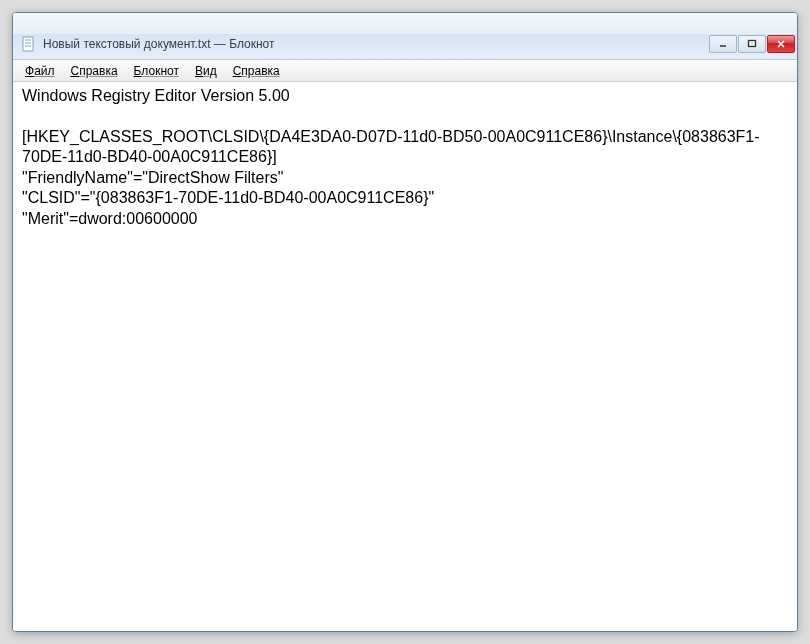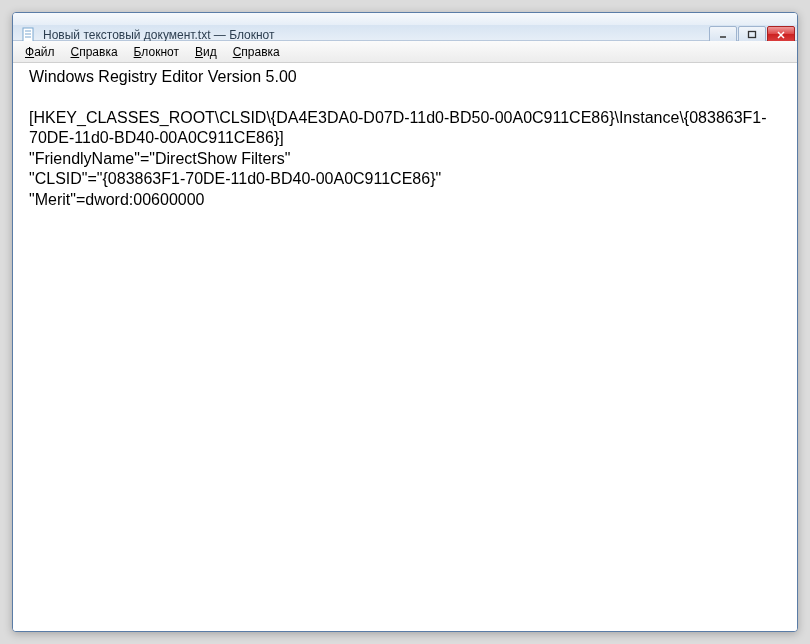--- a/index.html
+++ b/index.html
@@ -13,21 +13,21 @@
 .window {
   width: 100%; height: 100%;
   background: #fff;
   border: 1px solid #5a7ca6;
   border-radius: 4px;
   box-shadow: 0 2px 8px rgba(0,0,0,.25);
   display: flex; flex-direction: column;
   overflow: hidden;
 }
 .titlebar {
-  height: 28px;
+  height: 47px;
   background: linear-gradient(to bottom,#f6f9fc 0%,#e6eef7 45%,#d7e4f2 46%,#e6eef7 100%);
   border-bottom: 1px solid #b8c8dc;
   display: flex; align-items: center;
   padding: 16px 2px 0 8px;
 }
 .titlebar-icon {
   width: 16px; height: 16px;
   margin-right: 6px;
   display: inline-flex; align-items: center; justify-content: center;
   flex-shrink: 0;
@@ -57,29 +57,30 @@
   height: 22px;
   background: linear-gradient(to bottom,#fbfbfb,#ececec);
   border-bottom: 1px solid #d0d0d0;
   display: flex; align-items: center;
   padding: 0 4px;
 }
 .menu-item {
   padding: 12px 8px;
   font-size: 12px;
   color: #000;
+  text-decoration: underline;
   text-decoration-color: rgba(0,0,0,.4);
   text-underline-offset: 1px;
   cursor: default;
 }
 .menu-item:first-letter { text-decoration: underline; }
 
 .content {
   flex: 1 1 auto;
-  padding: 4px 16px;
+  padding: 4px 9px;
   font-family: Arial, Helvetica, sans-serif;
   font-size: 16px;
   line-height: 1.28;
   color: #000;
   white-space: pre-wrap;
   word-break: break-word;
   overflow: auto;
   background: #fff;
 }
 </style>

